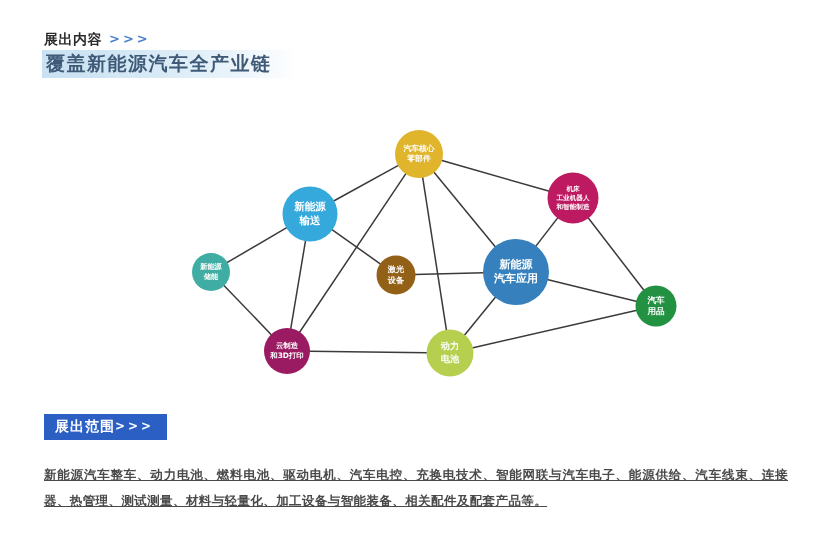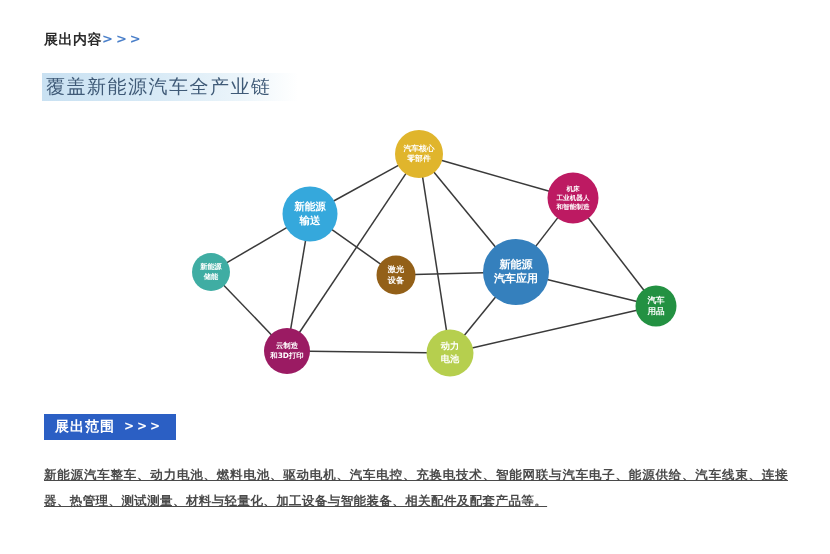--- a/index.html
+++ b/index.html
@@ -8,34 +8,34 @@
     background:#ffffff;
     font-family:"DejaVu Sans","Liberation Sans",sans-serif;
     overflow:hidden;
     position:relative;
   }
   .page{position:relative;width:830px;height:554px;}
 
   
   .sec1{position:absolute;left:44px;top:30px;}
   .sec1-title{
-    display:flex;align-items:flex-start;gap:0;
+    display:flex;align-items:flex-start;gap:7px;
     font-size:14px;font-weight:bold;color:#2b2b2b;
     letter-spacing:0.5px;line-height:18px;
   }
   .chev{
     color:#4a7fc9;font-size:13px;font-weight:bold;
     letter-spacing:3px;
   }
   .sec1-sub{
     position:relative;
-    margin-top:23px;
+    margin-top:0;
     display:inline-block;
     padding:2px 26px 3px 2px;
-    font-size:19px;font-weight:normal;letter-spacing:1.5px;
+    font-size:19px;font-weight:bold;letter-spacing:1.5px;
     color:#3f5a77;
     line-height:26px;
     white-space:nowrap;
     text-align:right;
   }
   .sec1-sub::before{
     content:"";position:absolute;left:-2px;top:2px;right:0;bottom:1px;
     background:linear-gradient(to right,#c9e1f2 0%,#d8eaf6 45%,#eaf4fa 75%,rgba(255,255,255,0) 100%);
     z-index:-1;
   }
@@ -46,21 +46,21 @@
   .diagram svg{display:block;}
   .nodelabel{
     font-family:"DejaVu Sans","Liberation Sans",sans-serif;
     fill:#ffffff;font-weight:bold;text-anchor:middle;
     dominant-baseline:middle;
   }
 
   
   .sec2{position:absolute;left:44px;top:414px;width:744px;}
   .sec2-badge{
-    display:inline-flex;align-items:flex-start;gap:9px;
+    display:inline-flex;align-items:flex-start;
     background:#2b5fc4;color:#ffffff;
     padding:4px 13px 5px 11px;
     font-size:14px;font-weight:bold;letter-spacing:1px;
     line-height:17px;
   }
   .sec2-badge .chev2{
     color:#ffffff;font-size:12px;font-weight:bold;letter-spacing:3px;
   }
   .sec2-body{
     margin-top:22px;

